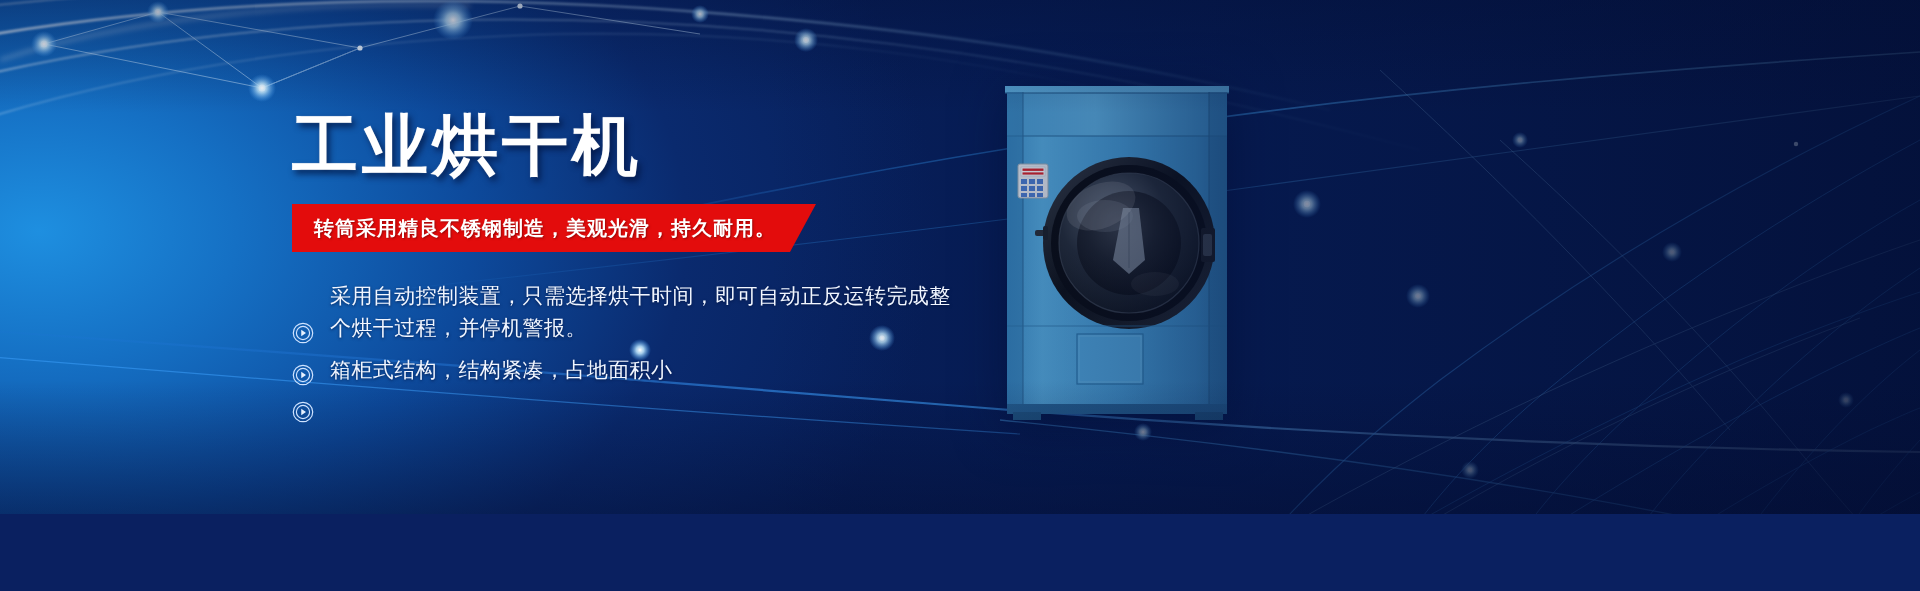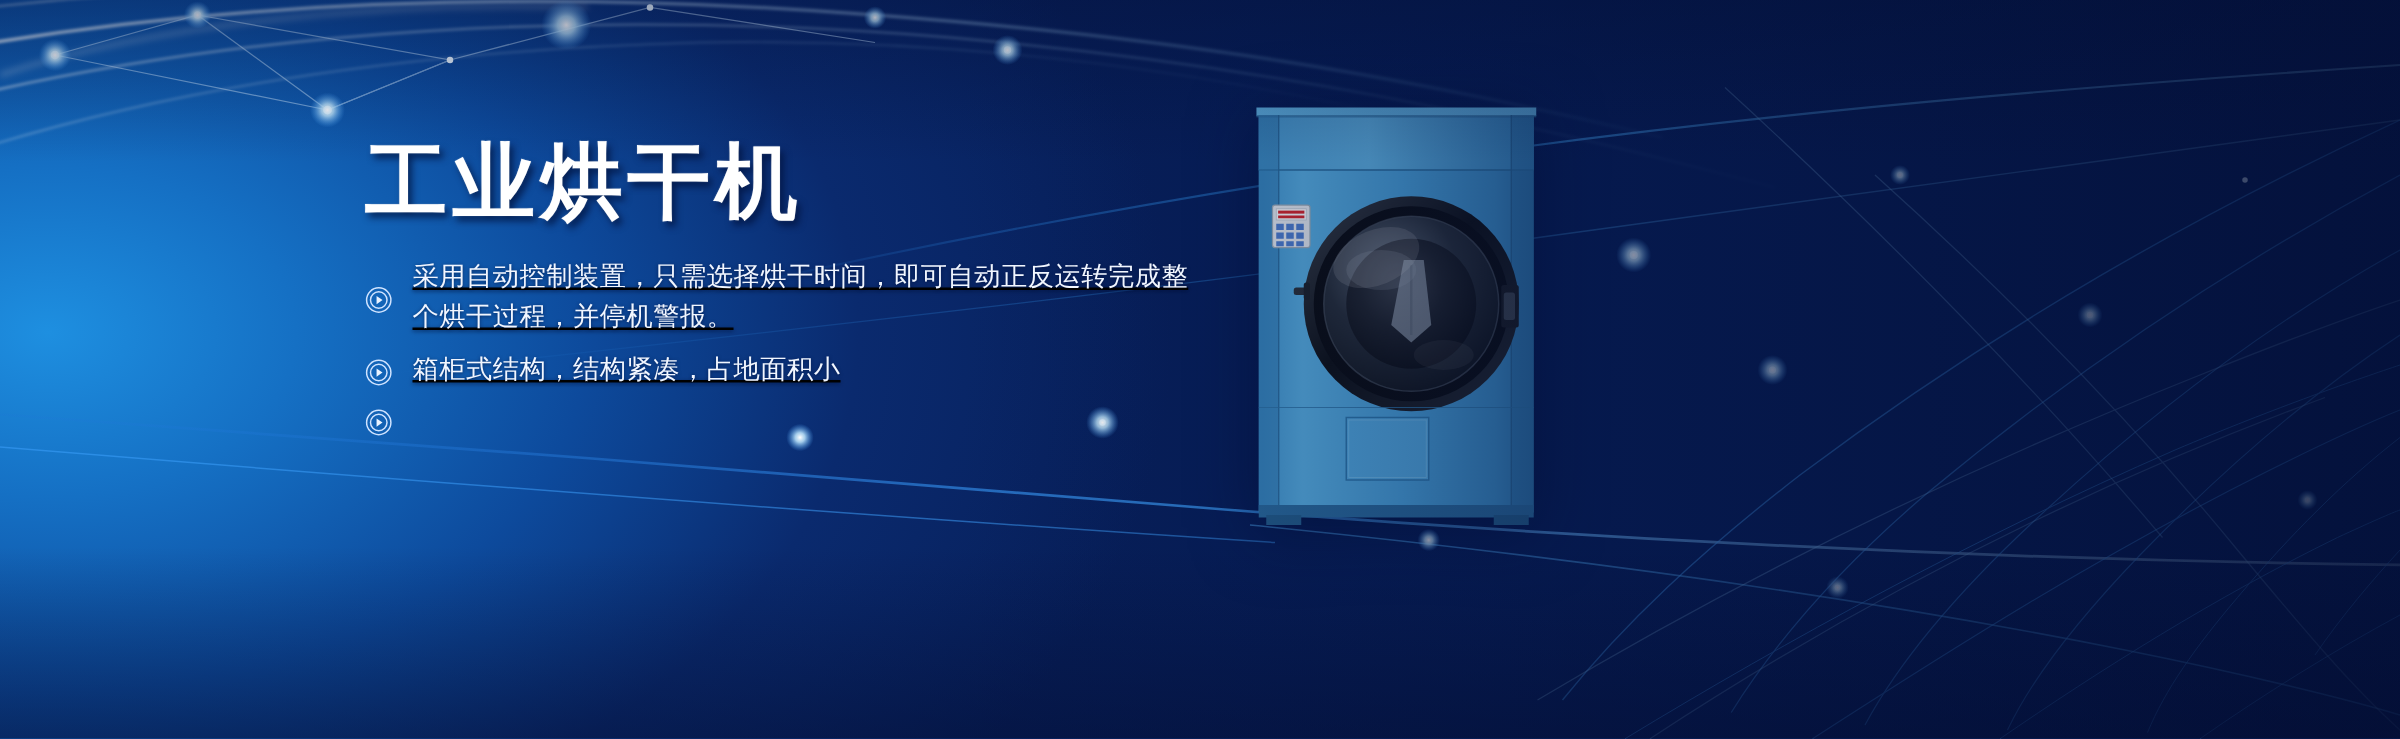--- a/index.html
+++ b/index.html
@@ -5,21 +5,21 @@
   * { margin:0; padding:0; box-sizing:border-box; }
   html,body { width:1920px; height:591px; overflow:hidden; }
   body {
     font-family:"Liberation Sans","DejaVu Sans",sans-serif;
     background:#0a2060;
   }
 
   
   #banner {
     position:relative;
-    width:1920px; height:591px;
+    width:1920px; height:514px;
     overflow:hidden;
     background:
       radial-gradient(ellipse 900px 600px at 2% 45%, #1e8fe0 0%, #1570c4 22%, #0d4a9c 48%, #0a2a6e 72%, #071f5a 100%),
       linear-gradient(100deg,#1b86d8 0%, #1060b5 16%, #0b3c8e 38%, #082a6d 60%, #06205c 80%, #051a50 100%);
   }
   
   #vignette-right{
     position:absolute; inset:0;
     background:linear-gradient(90deg, rgba(5,25,80,0) 40%, rgba(4,18,62,0.55) 72%, rgba(3,14,52,0.8) 100%);
     pointer-events:none;
@@ -66,23 +66,22 @@
     line-height:1.2;
     clip-path: polygon(0 0, 100% 0, calc(100% - 26px) 100%, 0 100%);
     text-shadow:1px 1px 2px rgba(90,0,0,0.55);
     box-shadow:0 3px 12px rgba(0,10,40,0.35);
     white-space:nowrap;
   }
 
   #bullets { margin-top:28px; }
   .bullet {
     display:flex;
-    align-items:center;
+    align-items:flex-end;
     margin-bottom:10px;
-    text-decoration:underline;
   }
   .bullet:last-child { margin-bottom:0; }
   .bullet-icon {
     flex:0 0 auto;
     width:22px; height:22px;
     margin-top:5px;
     margin-right:16px;
   }
   .bullet-text {
     color:#f1f6ff;
@@ -315,20 +314,23 @@
     <rect x="190" y="334" width="28" height="8" fill="#235d8a"></rect>
   </svg>
 
   <div id="vignette-right"></div>
   <div id="vignette-bottom"></div>
 
   <div id="content">
 
     <div id="title">工业烘干机</div>
 
+    <div id="subtitle-wrap">
+      <div id="subtitle">转筒采用精良不锈钢制造，美观光滑，持久耐用。</div>
+    </div>
 
     <div id="bullets">
 
       <div class="bullet">
         <svg class="bullet-icon" viewBox="0 0 24 24">
           <circle cx="12" cy="12" r="10.6" fill="none" stroke="#cfe3ff" stroke-width="1.3"></circle>
           <circle cx="12" cy="12" r="7.2" fill="none" stroke="#cfe3ff" stroke-width="1.3"></circle>
           <path d="M10.1 8.4 L15.3 12 L10.1 15.6 Z" fill="#e8f2ff"></path>
         </svg>
         <div class="bullet-text">采用自动控制装置，只需选择烘干时间，即可自动正反运转完成整个烘干过程，并停机警报。</div>

